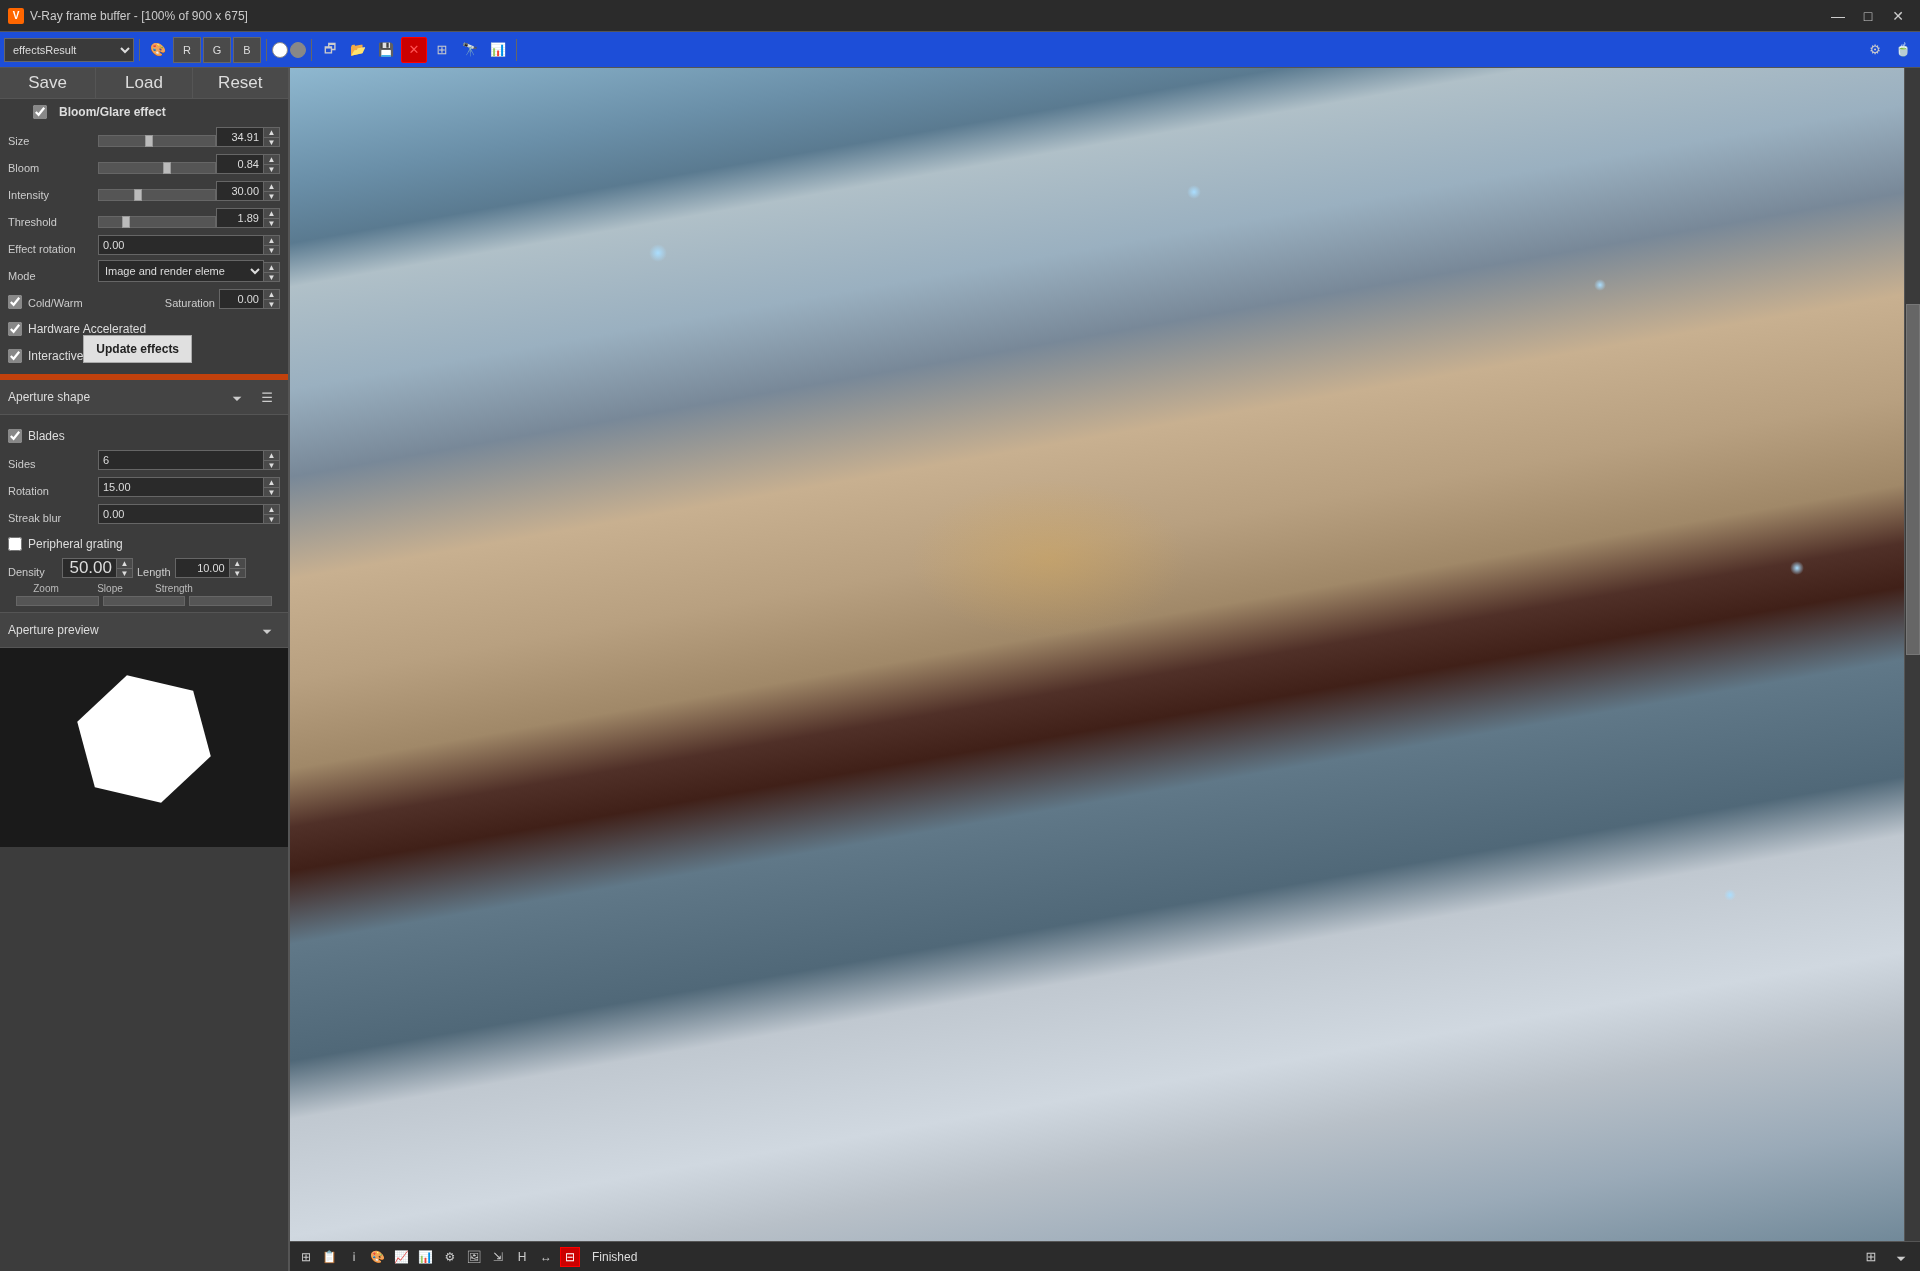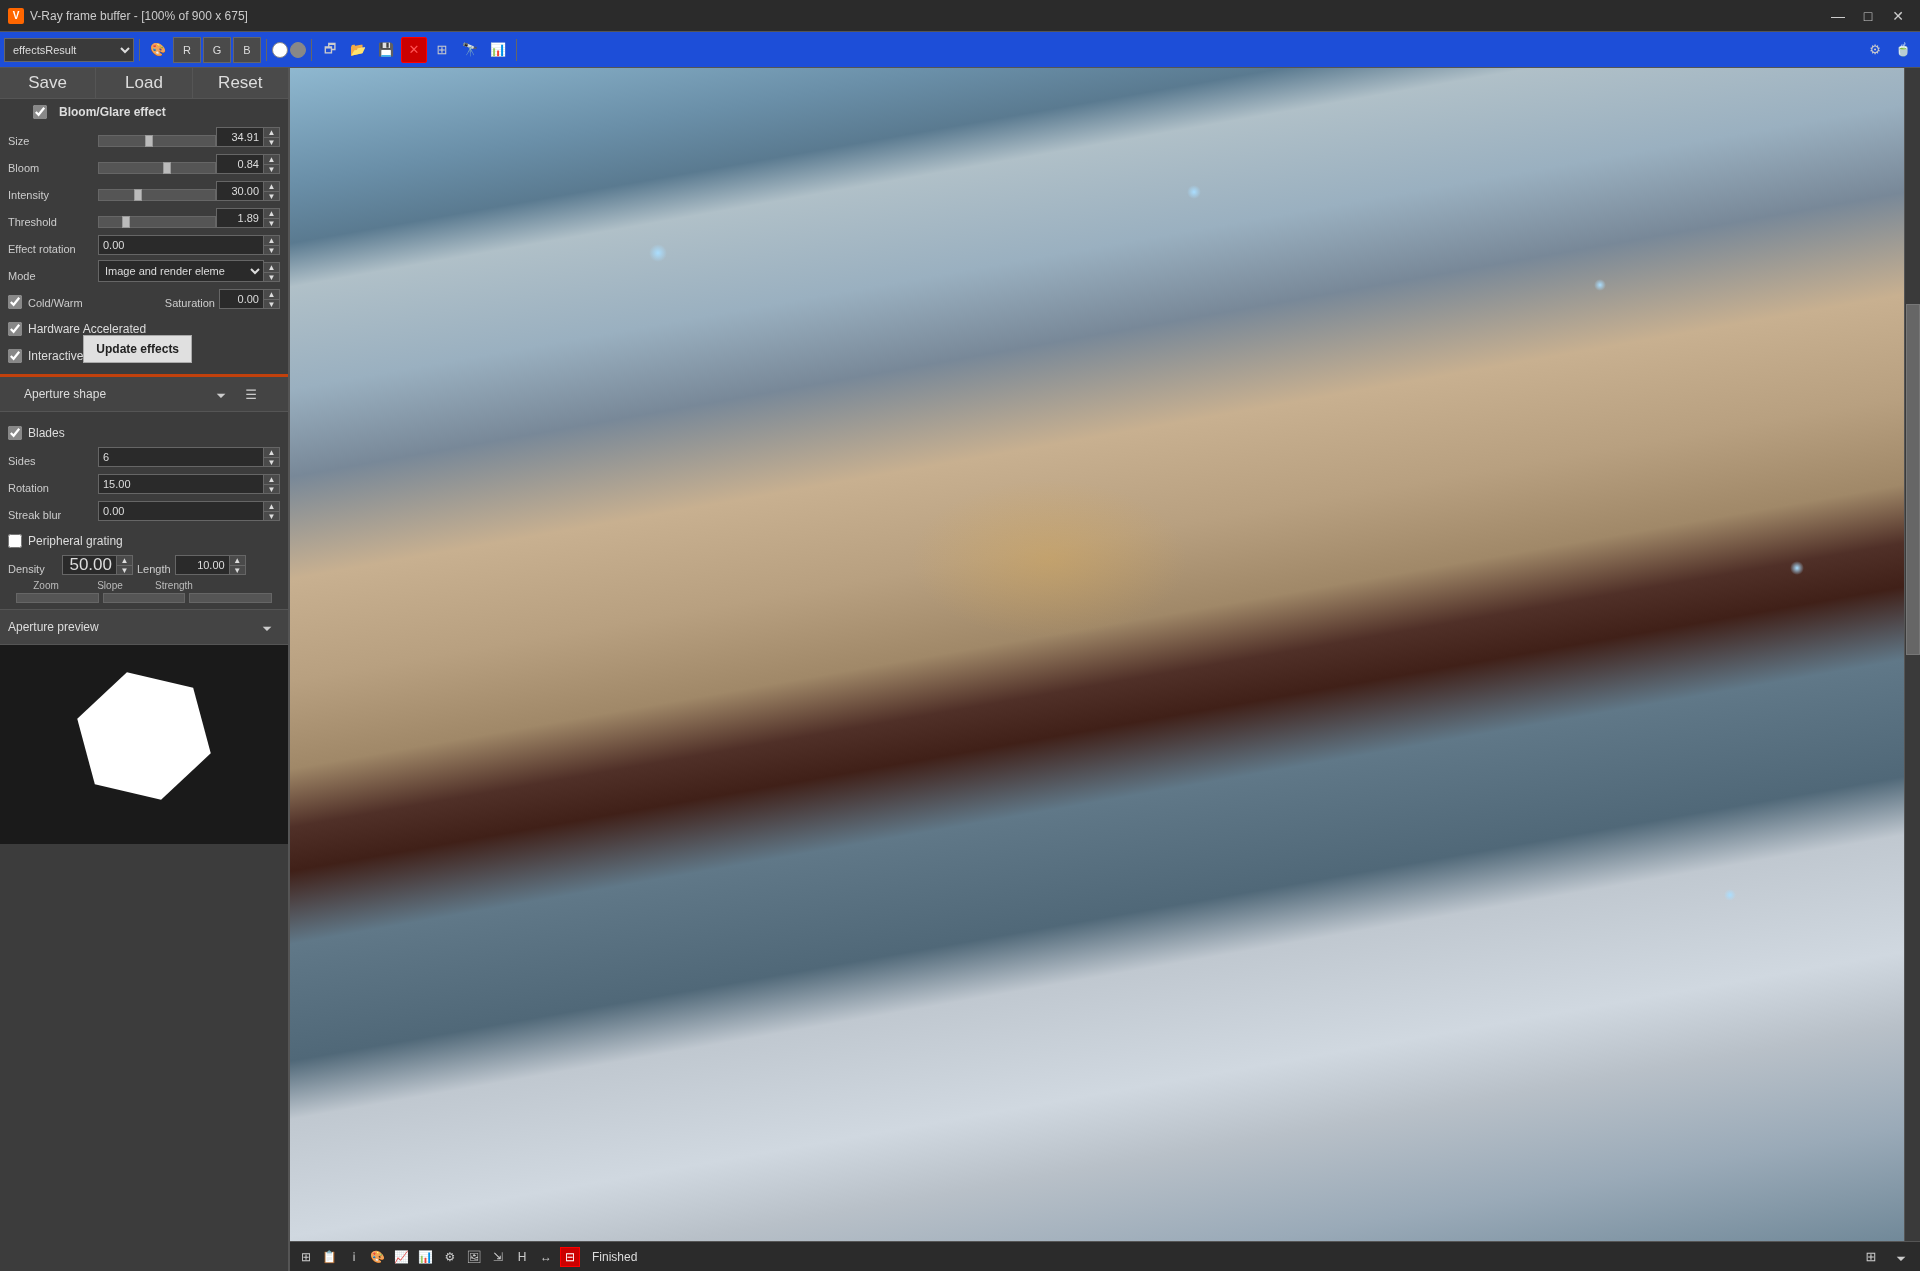--- a/index.html
+++ b/index.html
@@ -69,22 +69,22 @@
     select.mode-select { flex: 1; height: 22px; background: #2a2a2a; border: 1px solid #666; color: #ddd; font-size: 11px; padding: 0 2px; }
 
     .update-btn {
       background: #e0e0e0; border: 1px solid #aaa; color: #222;
       padding: 4px 12px; cursor: pointer; font-size: 12px; font-weight: bold;
       height: 28px;
     }
 
     
     .aperture-header {
-      display: flex; align-items: center; background: #444; padding: 4px 24px;
-      border-top: 3px solid #c2410c; border-bottom: 1px solid #555;
+      display: flex; align-items: center; background: #444; padding: 4px 8px;
+      border-top: 6px solid #c2410c; border-bottom: 1px solid #555;
     }
     .aperture-title { flex: 1; font-size: 12px; color: #ddd; }
     .aperture-icons { display: flex; gap: 4px; }
 
     
     .aperture-preview {
       background: #1a1a1a; height: 200px; display: flex; align-items: center; justify-content: center;
       border-top: 1px solid #555; flex-shrink: 0;
     }
     .hex-shape { width: 140px; height: 160px; }

